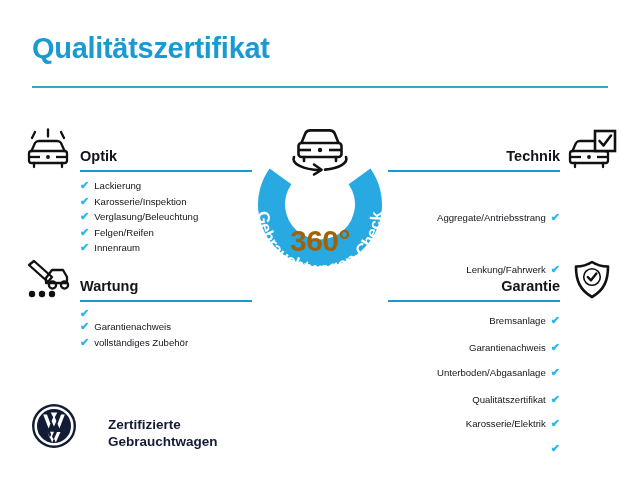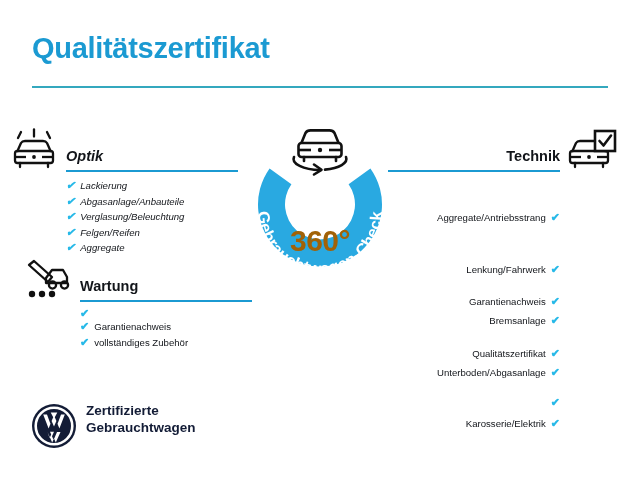--- a/index.html
+++ b/index.html
@@ -39,21 +39,21 @@
     width: 576px;
     height: 2px;
     background: #34a8be;
   }
 
   
   .section {
     position: absolute;
     width: 230px;
   }
-  .sec-optik   { left: 8px;  top: 128px; font-style: italic; }
+  .sec-optik   { left: 22px;  top: 128px; }
   .sec-wartung { left: 22px;  top: 258px; }
   .sec-technik { left: 388px; top: 128px; }
   .sec-garantie{ left: 388px; top: 258px; }
 
   .sec-head {
     position: relative;
     height: 46px;
   }
   .sec-icon {
     position: absolute;
@@ -132,22 +132,22 @@
     color: #a16207;
     letter-spacing: -0.5px;
   }
 
   
   .footer {
     position: absolute;
     left: 30px;
     top: 402px;
     display: flex;
-    align-items: flex-start;
-    gap: 8px;
+    align-items: flex-end;
+    gap: 30px;
   }
   .vw-mark { width: 48px; height: 48px; flex: 0 0 auto; }
   .footer-text {
     font-size: 13.5px;
     font-weight: bold;
     line-height: 17px;
     color: #131c36;
     white-space: pre-line;
   }
 </style>
@@ -180,33 +180,33 @@
       <div class="sec-title">Optik</div>
       <div class="sec-underline"></div>
     </div>
     <ul class="sec-list">
       <li>
           <span class="check">✔</span>
           <span class="itm">Lackierung</span>
         </li>
       <li>
           <span class="check">✔</span>
-          <span class="itm">Abgasanlage/Anbauteile</span>
+          <span class="itm">Karosserie/Inspektion</span>
         </li>
       <li>
           <span class="check">✔</span>
           <span class="itm">Verglasung/Beleuchtung</span>
         </li>
       <li>
           <span class="check">✔</span>
           <span class="itm">Felgen/Reifen</span>
         </li>
       <li>
           <span class="check">✔</span>
-          <span class="itm">Aggregate</span>
+          <span class="itm">Innenraum</span>
         </li>
     </ul>
   </div>
 
   <div class="section left sec-wartung">
     <div class="sec-head">
       <div class="sec-icon">
         <svg viewBox="0 0 52 44" width="52" height="44">
           <g stroke="#111" stroke-width="2.3" fill="none" stroke-linejoin="round" stroke-linecap="round">
             <path d="M7 7 L12 3 L30 19 L26 24 Z"></path>
@@ -273,20 +273,31 @@
           <span class="check">✔</span>
         </li>
       <li>
           <span class="itm">Karosserie/Elektrik</span>
           <span class="check">✔</span>
         </li>
     </ul>
   </div>
 
   <div class="section right sec-garantie">
+    <div class="sec-head">
+      <div class="sec-icon">
+        <svg viewBox="0 0 52 44" width="52" height="44">
+          <path d="M26 4 C32 8 38 8.5 42 8.5 C42 22 38.5 32 26 39 C13.5 32 10 22 10 8.5 C14 8.5 20 8 26 4 Z" fill="none" stroke="#111" stroke-width="2.6" stroke-linejoin="round"></path>
+          <circle cx="26" cy="19" r="8.3" fill="none" stroke="#111" stroke-width="1.6"></circle>
+          <path d="M21.8 19 L25 22.3 L30.4 15.5" fill="none" stroke="#111" stroke-width="2.4" stroke-linecap="round" stroke-linejoin="round"></path>
+        </svg>
+      </div>
+      <div class="sec-title">Garantie</div>
+      <div class="sec-underline"></div>
+    </div>
     <ul class="sec-list">
       <li>
           <span class="itm">Garantienachweis</span>
           <span class="check">✔</span>
         </li>
       <li>
           <span class="itm">Qualitätszertifikat</span>
           <span class="check">✔</span>
         </li>
       <li>

